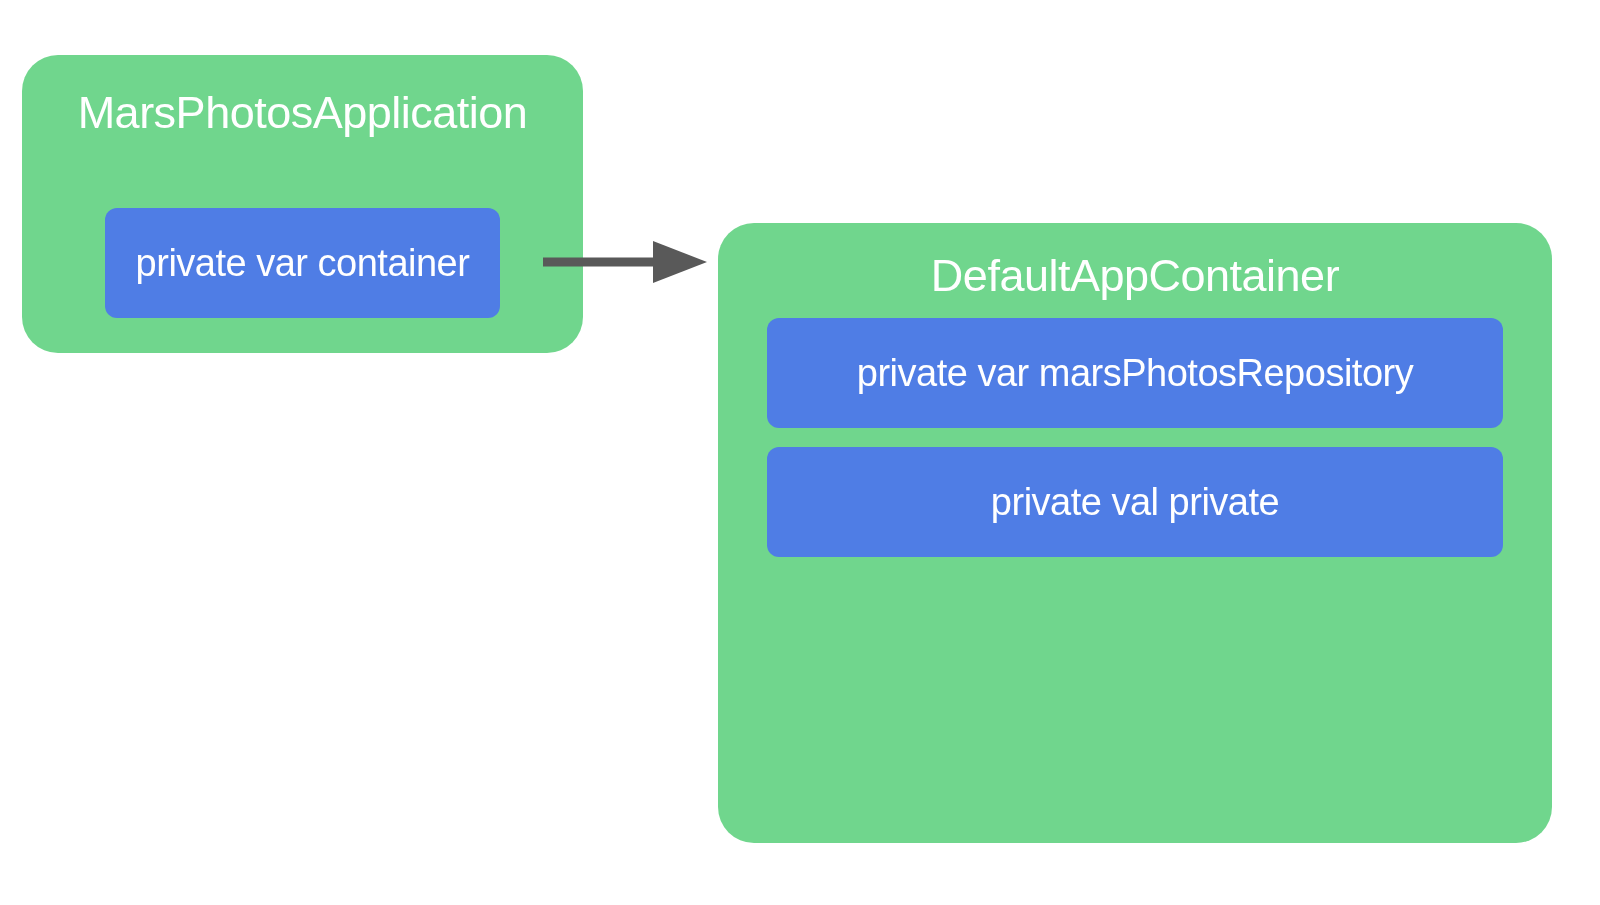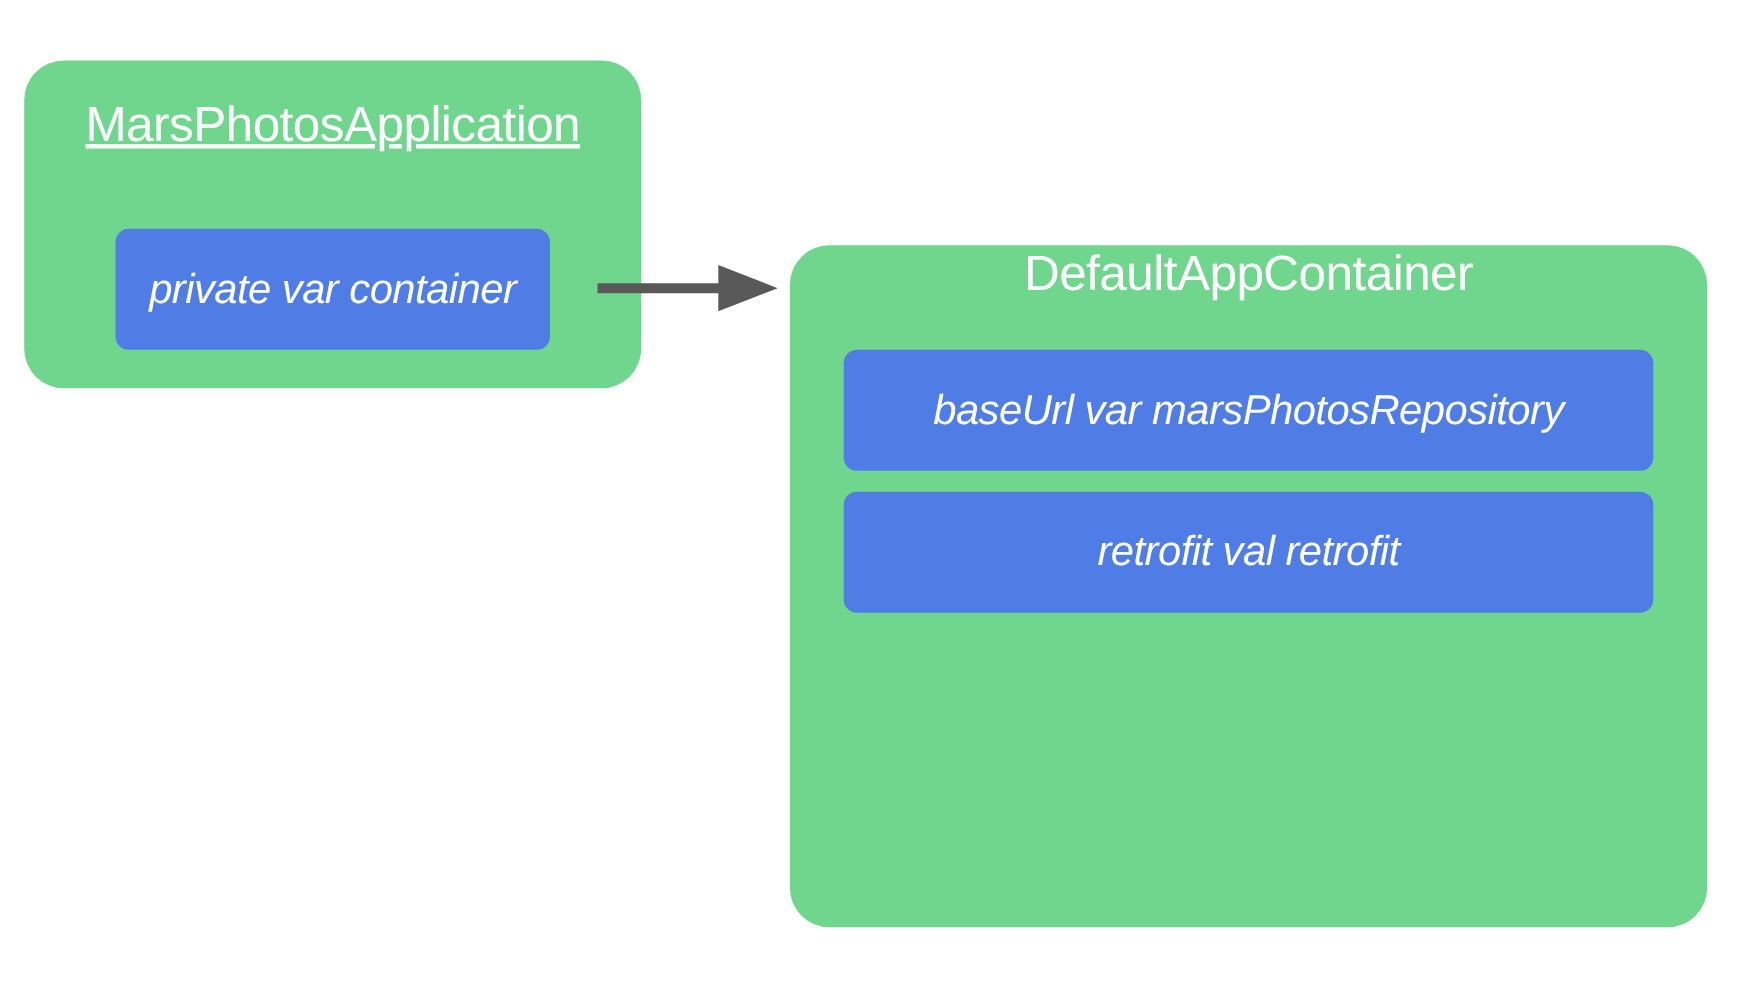--- a/index.html
+++ b/index.html
@@ -36,48 +36,47 @@
   .chip {
     background: var(--blue);
     border-radius: 12px;
     color: var(--text);
     font-size: 38px;
     letter-spacing: -0.5px;
     display: flex;
     align-items: center;
     justify-content: center;
     white-space: nowrap;
-    font-style: italic;
   }
   
   .card-app {
     left: 22px; top: 55px;
     width: 561px; height: 298px;
   }
   .card-app .card-title {
     padding-top: 32px;
-    text-decoration: underline;
   }
   .card-app .chip {
     position: absolute;
     left: 83px; top: 153px;
     width: 395px; height: 110px;
   }
   
   .arrow {
     position: absolute;
     left: 543px; top: 240px;
     width: 165px; height: 44px;
   }
   
   .card-container {
     left: 718px; top: 223px;
     width: 834px; height: 620px;
   }
   .card-container .card-title {
+    padding-top: 27px;
   }
   .rows {
     position: absolute;
     left: 49px; top: 95px;
     width: 736px;
     display: flex;
     flex-direction: column;
     gap: 19px;
   }
   .rows .chip {
@@ -96,18 +95,18 @@
   </div>
 
   <svg class="arrow" viewBox="0 0 165 44" xmlns="http://www.w3.org/2000/svg">
     <line x1="0" y1="22" x2="114" y2="22" stroke="#595959" stroke-width="9"></line>
     <polygon points="110,1 110,43 164,22" fill="#595959"></polygon>
   </svg>
 
   <div class="card card-container">
     <div class="card-title">DefaultAppContainer</div>
     <div class="rows">
-      <div class="chip">baseUrl var marsPhotosRepository</div>
-      <div class="chip">retrofit val retrofit</div>
+      <div class="chip">private var marsPhotosRepository</div>
+      <div class="chip">private val private</div>
     </div>
   </div>
 
 </div>
 
 </body></html>

